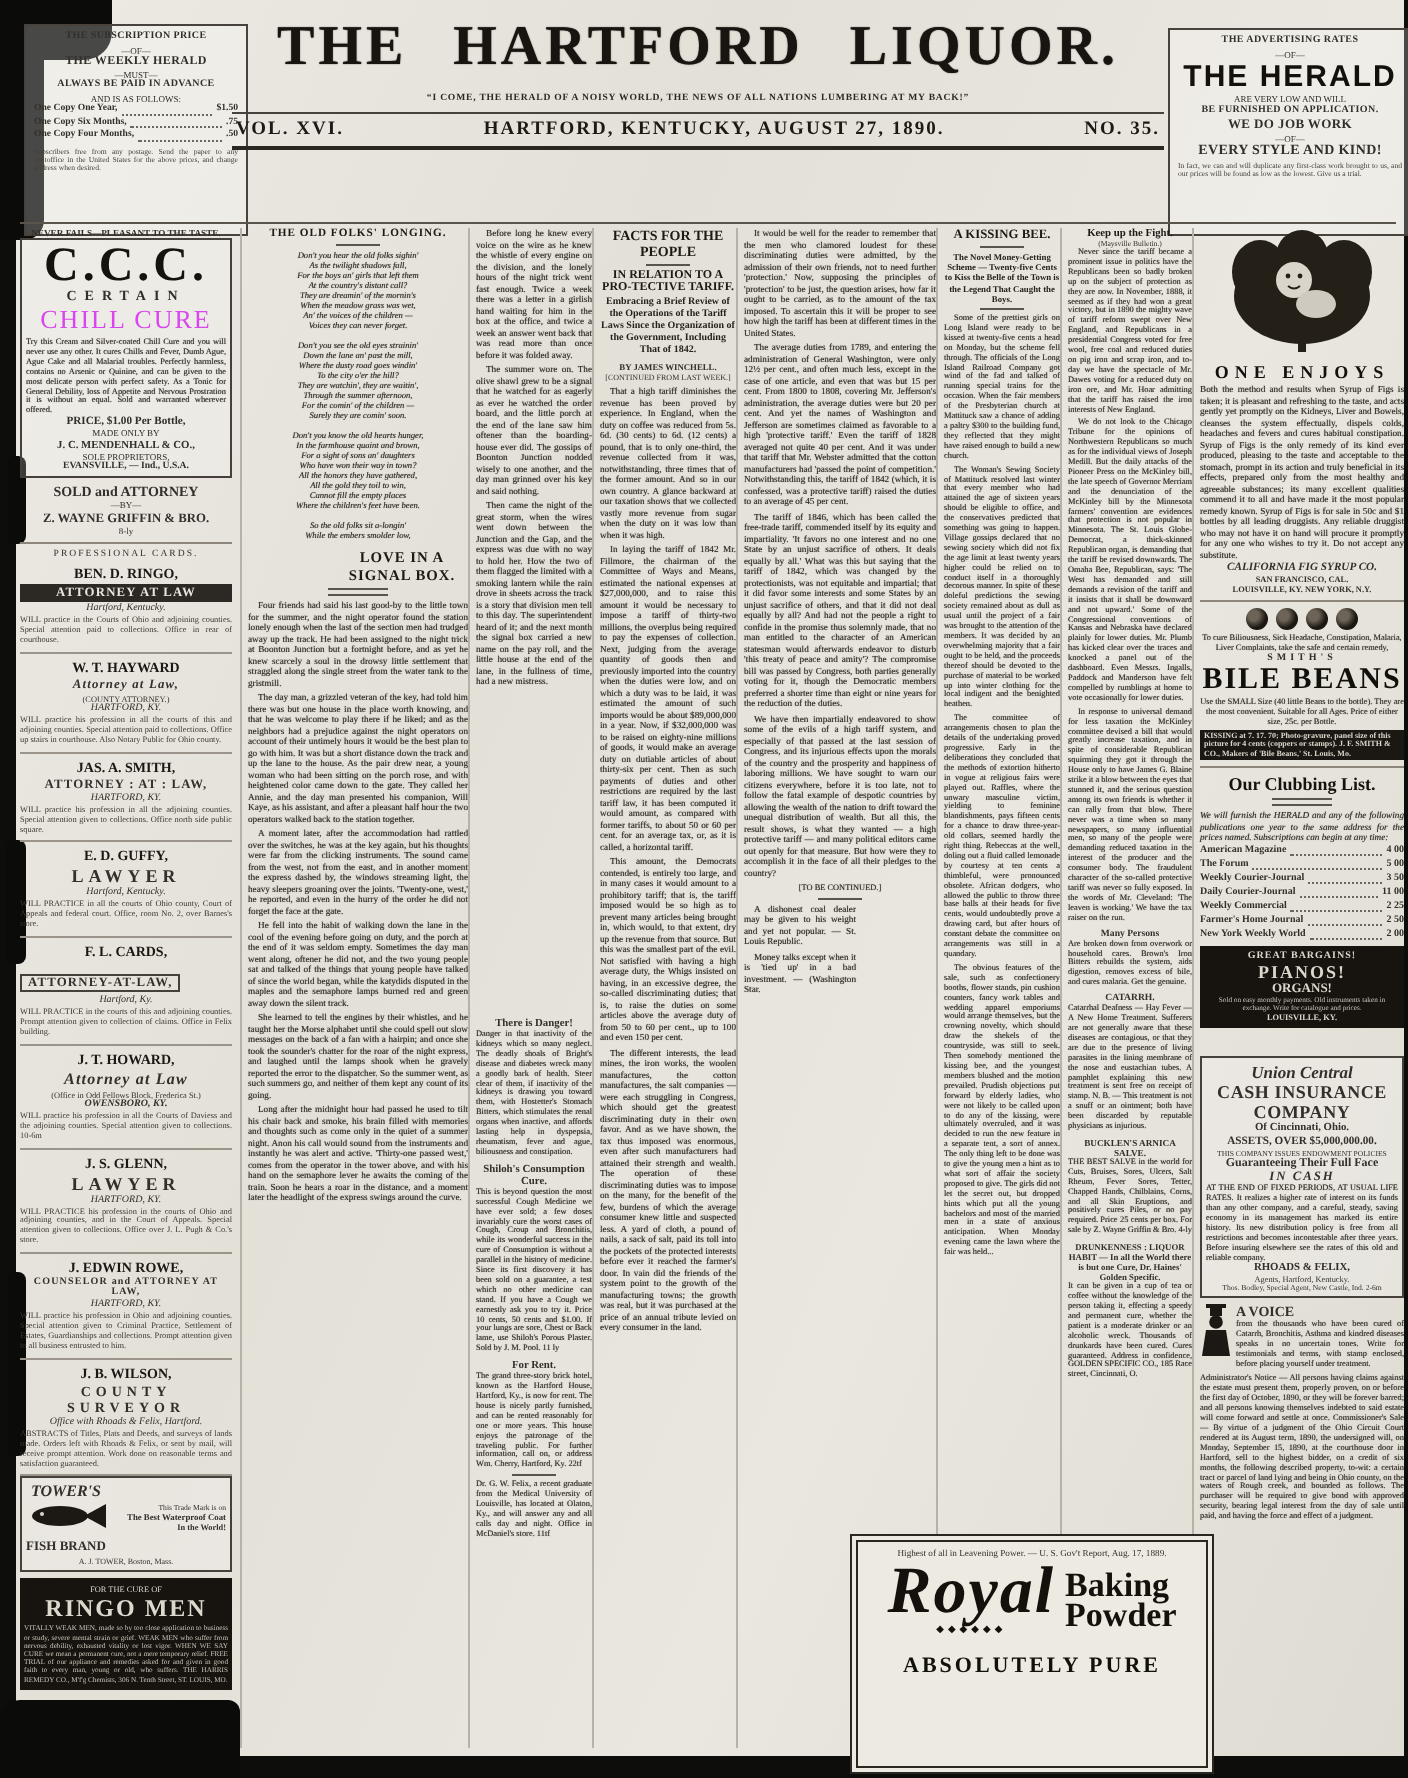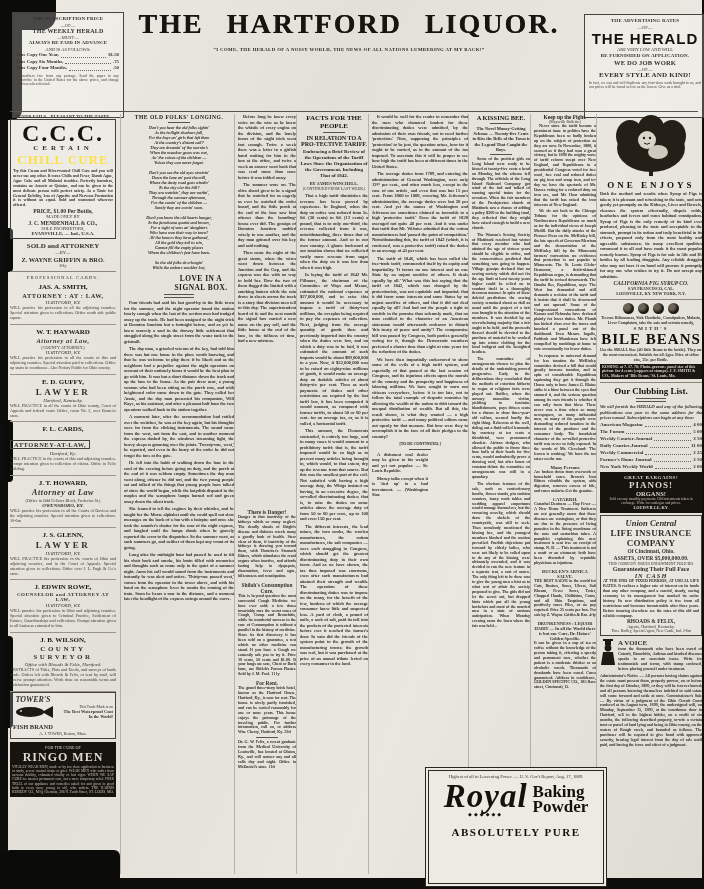--- a/index.html
+++ b/index.html
@@ -42,31 +42,31 @@
   .ah{font-weight:bold;text-align:center;color:#1d1a15;}
   .deck{font-size:5px;line-height:6px;font-weight:bold;text-align:center;margin:2px 0;color:#26231d;}
   .ctr{text-align:center;}
   .rule-sm{width:22px;border-top:1px solid #5a554c;margin:2px auto;}
   .rule-dbl{width:30px;border-top:1px solid #5a554c;border-bottom:1px solid #5a554c;height:2px;margin:2px auto;}
   .sechr{border:none;border-top:1px solid #8d877b;margin:3px 0;}
   
   .adbox{border:1px solid #45413a;padding:2px;margin-bottom:3px;background:rgba(255,255,255,.2);text-align:center;overflow:hidden;}
   .ccc-big{font-size:24px;font-weight:bold;letter-spacing:2px;line-height:22px;color:#16130f;}
   .ccc-cert{font-size:7px;letter-spacing:4px;font-weight:bold;}
-  .ccc-chill{font-size:13px;font-weight:bold;letter-spacing:1px;color:#fde047;}
+  .ccc-chill{font-size:13px;font-weight:normal;letter-spacing:1px;color:#d946ef;}
   .card{border-bottom:1px solid #9a948a;padding:3px 0;}
   .card .nm{font-size:7px;font-weight:bold;text-align:center;color:#1b1814;}
   .card .tl{font-size:6.4px;font-weight:bold;text-align:center;letter-spacing:.6px;margin:1px 0;}
   .card .tl.rev{background:#2c2924;color:#e8e5de;padding:1px 0;}
   .card .tl.sp{letter-spacing:2.5px;font-size:9px;}
   .card .pl{font-size:5px;text-align:center;font-style:italic;}
   .card .sb{font-size:4.2px;text-align:center;}
   .card .sb:empty{display:none;}
   .card .bd{font-size:4.2px;line-height:4.9px;text-align:justify;margin-top:1px;color:#3a362f;}
-  .blackad{background:#17140f;color:#ddd8cd;padding:3px 2px;margin-bottom:2px;text-align:center;overflow:hidden;}
+  .blackad{background:#17140f;color:#ddd8cd;padding:3px 2px;margin-bottom:14px;text-align:center;overflow:hidden;}
   .wm1{font-size:8.5px;font-weight:bold;letter-spacing:.5px;}
   .wm2{font-size:12px;font-weight:900;letter-spacing:1px;}
   .wmtxt{font-size:3.6px;line-height:4.2px;text-align:justify;color:#c9c4b8;}
   
   .oneenjoys{font-size:9px;font-weight:bold;letter-spacing:3px;text-align:center;color:#14110c;}
   .bb-brand{font-size:15px;font-weight:900;letter-spacing:1px;text-align:center;color:#12100b;}
   .club-h{font-size:9px;font-weight:bold;text-align:center;color:#16130e;}
   .clubrow{display:flex;font-size:5px;line-height:7px;font-weight:bold;}
   .clubrow .lead{flex:1;border-bottom:1px dotted #6b665e;margin:0 2px 1px;}
   .ins-h1{font-size:8.5px;font-weight:bold;font-style:italic;text-align:center;}
@@ -119,20 +119,25 @@
         <span>One Copy Four Months,</span>
         <span class="lead"></span>
         <span>.50</span>
       </div>
     <div class="hnote">Subscribers free from any postage. Send the paper to any postoffice in the United States for the above prices, and change address when desired.</div>
   </div>
 
   <div id="mast">
     <div id="mast-title">THE HARTFORD LIQUOR.</div>
     <div id="mast-motto">“I COME, THE HERALD OF A NOISY WORLD, THE NEWS OF ALL NATIONS LUMBERING AT MY BACK!”</div>
+    <div id="mast-row">
+      <div>VOL. XVI.</div>
+      <div>HARTFORD, KENTUCKY, AUGUST 27, 1890.</div>
+      <div>NO. 35.</div>
+    </div>
   </div>
 
   <div id="advbox" class="hbox">
     <div class="tinyln">THE ADVERTISING RATES</div>
     <div class="dashln">—OF—</div>
     <div style="font-family:'Liberation Sans',sans-serif;font-size:15px;font-weight:bold;letter-spacing:1px;color:#14110c;">THE HERALD</div>
     <div class="dashln">ARE VERY LOW AND WILL</div>
     <div class="tinyln">BE FURNISHED ON APPLICATION.</div>
     <div class="tinyln" style="font-size:6.5px;margin-top:1px;">WE DO JOB WORK</div>
     <div class="dashln">—OF—</div>
@@ -156,31 +161,37 @@
       <div style="font-size:4.8px;font-weight:bold;">EVANSVILLE, — Ind., U.S.A.</div>
     </div>
     <div style="font-size:7px;font-weight:bold;text-align:center;">SOLD and ATTORNEY</div>
     <div class="dashln ctr">—BY—</div>
     <div style="font-size:6.4px;font-weight:bold;text-align:center;">Z. WAYNE GRIFFIN &amp; BRO.</div>
     <div class="dashln ctr">8-ly</div>
     <hr class="sechr">
     <div style="font-size:4.8px;text-align:center;letter-spacing:1px;">PROFESSIONAL CARDS.</div>
 
     <div class="card">
-      <div class="nm">JAS. A. SMITH,</div>
-      <div class="tl">ATTORNEY : AT : LAW,</div>
-      <div class="pl">HARTFORD, KY.</div>
-      <div class="bd">WILL practice his profession in all the adjoining counties. Special attention given to collections. Office north side public square.</div>
+      <div class="nm">BEN. D. RINGO,</div>
+      <div class="tl rev">ATTORNEY AT LAW</div>
+      <div class="pl">Hartford, Kentucky.</div>
+      <div class="bd">WILL practice in the Courts of Ohio and adjoining counties. Special attention paid to collections. Office in rear of courthouse.</div>
     </div>
     <div class="card">
       <div class="nm">W. T. HAYWARD</div>
       <div class="tl" style="font-style:italic;">Attorney at Law,</div>
       <div class="sb">(COUNTY ATTORNEY.)</div>
       <div class="pl">HARTFORD, KY.</div>
       <div class="bd">WILL practice his profession in all the courts of this and adjoining counties. Special attention paid to collections. Office up stairs in courthouse. Also Notary Public for Ohio county.</div>
+    </div>
+    <div class="card">
+      <div class="nm">JAS. A. SMITH,</div>
+      <div class="tl">ATTORNEY : AT : LAW,</div>
+      <div class="pl">HARTFORD, KY.</div>
+      <div class="bd">WILL practice his profession in all the adjoining counties. Special attention given to collections. Office north side public square.</div>
     </div>
     <div class="card">
       <div class="nm">E. D. GUFFY,</div>
       <div class="tl sp">LAWYER</div>
       <div class="pl">Hartford, Kentucky.</div>
       <div class="bd">WILL PRACTICE in all the courts of Ohio county, Court of Appeals and federal court. Office, room No. 2, over Barnes's store.</div>
     </div>
     <div class="card">
       <div class="nm">F. L. CARDS,</div>
       <div class="tl" style="border:1px solid #45413a;display:inline-block;padding:0 3px;margin:1px auto;width:auto;">ATTORNEY-AT-LAW,</div>
@@ -436,21 +447,21 @@
       </div>
     <div class="blackad" style="margin-top:2px;">
       <div style="font-size:5px;font-weight:bold;letter-spacing:.5px;">GREAT BARGAINS!</div>
       <div style="font-size:9px;font-weight:900;letter-spacing:1px;">PIANOS!</div>
       <div style="font-size:6.5px;font-weight:bold;">ORGANS!</div>
       <div class="wmtxt" style="text-align:center;">Sold on easy monthly payments. Old instruments taken in exchange. Write for catalogue and prices.</div>
       <div style="font-size:4.2px;font-weight:bold;">LOUISVILLE, KY.</div>
     </div>
     <div class="adbox">
       <div class="ins-h1">Union Central</div>
-      <div class="ins-h2">LIFE INSURANCE COMPANY</div>
+      <div class="ins-h2">CASH INSURANCE COMPANY</div>
       <div style="font-size:5.4px;font-weight:bold;">Of Cincinnati, Ohio.</div>
       <div style="font-size:5.6px;font-weight:bold;margin:1px 0;">ASSETS, OVER $5,000,000.00.</div>
       <div style="font-size:3.8px;">THIS COMPANY ISSUES ENDOWMENT POLICIES</div>
       <div style="font-size:6px;font-weight:bold;">Guaranteeing Their Full Face</div>
       <div style="font-size:6.4px;font-weight:bold;font-style:italic;letter-spacing:1px;">IN CASH</div>
       <div class="bt tiny7">AT THE END OF FIXED PERIODS, AT USUAL LIFE RATES. It realizes a higher rate of interest on its funds than any other company, and a careful, steady, saving economy in its management has marked its entire history. Its new distribution policy is free from all restrictions and becomes incontestable after three years. Before insuring elsewhere see the rates of this old and reliable company.</div>
       <div style="font-size:5.4px;font-weight:bold;">RHOADS &amp; FELIX,</div>
       <div style="font-size:4.2px;">Agents, Hartford, Kentucky.</div>
       <div style="font-size:3.8px;">Thos. Bodley, Special Agent, New Castle, Ind.  2-6m</div>
     </div>

